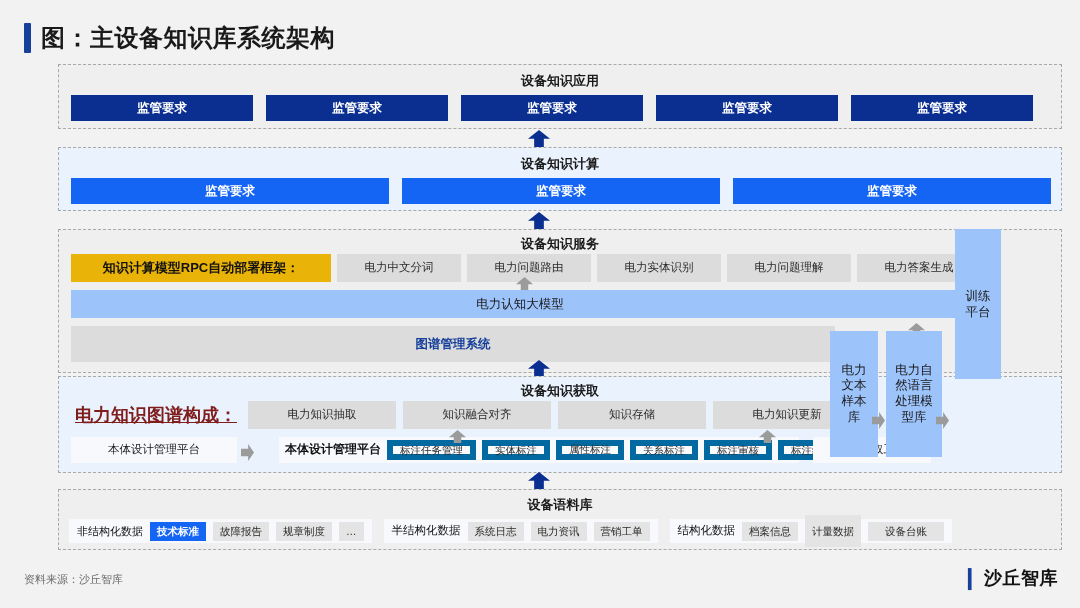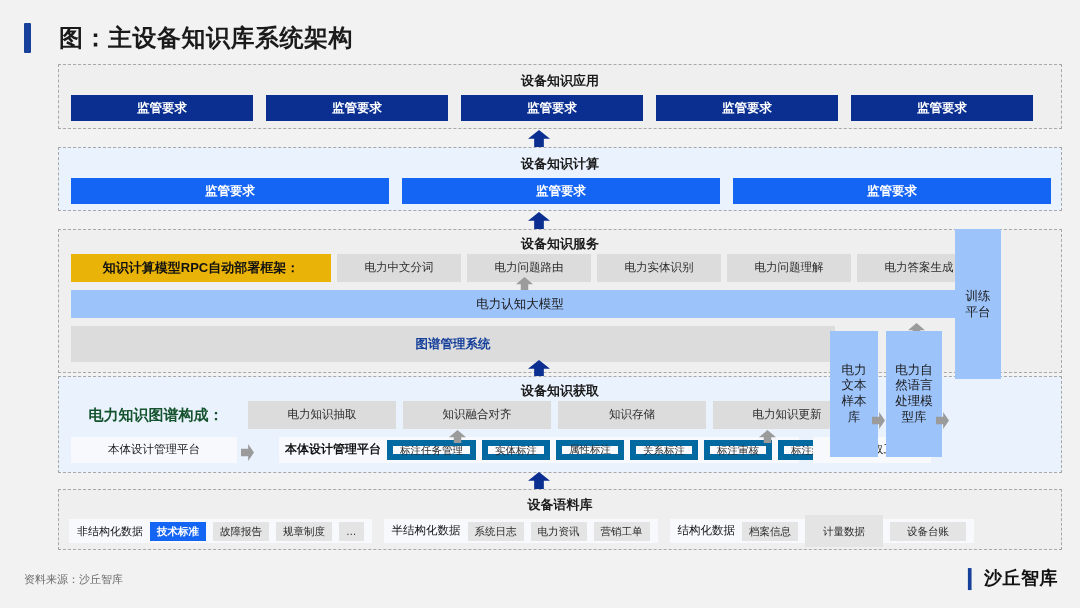--- a/index.html
+++ b/index.html
@@ -7,21 +7,21 @@
     width: 1080px; height: 608px;
     background: #f2f2f2;
     font-family: "Liberation Sans", "DejaVu Sans", sans-serif;
     overflow: hidden;
   }
   .page { position: relative; width: 1080px; height: 608px; }
 
   
   .title-row {
     position: absolute; left: 24px; top: 22px;
-    display: flex; align-items: center; gap: 28px;
+    display: flex; align-items: center; gap: 10px;
   }
   .title-bar { width: 7px; height: 30px; background: #17409b; border-radius: 1px; }
   .title-text { font-size: 24px; font-weight: bold; color: #1a1a1a; letter-spacing: .5px; }
 
   
   .layer {
     position: absolute;
     border: 1px dashed #a8a8a8;
   }
   .layer-title {
@@ -43,21 +43,21 @@
   .box-navy { background: #0a2f91; color: #ffffff; font-size: 12.5px; font-weight: bold; }
   .box-bright { background: #1565f5; color: #ffffff; font-size: 12.5px; font-weight: bold; }
   .box-lightblue { background: #9dc3fb; color: #1a1a1a; font-size: 12.5px; }
   .box-gray { background: #dcdcdc; color: #2b2b2b; font-size: 11.5px; }
   .box-gray-strong { background: #dcdcdc; color: #17409b; font-size: 12.5px; font-weight: bold; }
   .box-white { background: #f7f9fd; color: #1a1a1a; font-size: 11.5px; }
   .chip { background: #e4e4e4; color: #2b2b2b; font-size: 10.5px; }
   .chip-hl { background: #1565f5; color: #ffffff; font-size: 10.5px; font-weight: bold; }
   .chip-white { background: #f8fafd; border: 6px solid #0369a1; color: #2b2b2b; font-size: 10.5px; }
   .lbl-strong { font-size: 13px; font-weight: bold; color: #111; background: #eab308; }
-  .lbl-strong2 { font-size: 15px; font-weight: bold; color: #14532d; background: transparent; }
+  .lbl-strong2 { font-size: 18px; font-weight: bold; color: #7f1d1d; background: transparent; text-decoration: underline; }
 
   
   .arrow-up-navy {
     position: absolute; width: 22px; height: 17px; background: #0a2f91;
     clip-path: polygon(50% 0%, 100% 52%, 72% 52%, 72% 100%, 28% 100%, 28% 52%, 0% 52%);
   }
   .arrow-up-gray {
     position: absolute; width: 17px; height: 13px; background: #9b9b9b;
     clip-path: polygon(50% 0%, 100% 55%, 72% 55%, 72% 100%, 28% 100%, 28% 55%, 0% 55%);
   }
@@ -192,21 +192,21 @@
       <div class="box box-white" style="height:24px; gap:7px; padding:0 8px;">
         <span style="font-size:11.5px;color:#111;white-space:nowrap;">半结构化数据</span>
         <span class="box chip" style="height:19px;padding:0 7px;white-space:nowrap;">系统日志</span>
         <span class="box chip" style="height:19px;padding:0 7px;white-space:nowrap;">电力资讯</span>
         <span class="box chip" style="height:19px;padding:0 7px;white-space:nowrap;">营销工单</span>
       </div>
 
       <div class="box box-white" style="height:24px; gap:7px; padding:0 8px;">
         <span style="font-size:11.5px;color:#111;white-space:nowrap;">结构化数据</span>
         <span class="box chip" style="height:19px;padding:0 7px;white-space:nowrap;">档案信息</span>
-        <span class="box chip" style="height:32px;padding:0 18px;white-space:nowrap;">计量数据</span>
+        <span class="box chip" style="height:32px;padding:0 7px;white-space:nowrap;">计量数据</span>
         <span class="box chip" style="height:19px;padding:0 17px;white-space:nowrap;">设备台账</span>
       </div>
     </div>
   </div>
 
   <div class="box box-lightblue" style="position:absolute; left:830px; top:331px; width:48px; height:126px; padding:0 6px; line-height:1.25;">电力文本样本库</div>
 
   <div class="box box-lightblue" style="position:absolute; left:886px; top:331px; width:56px; height:126px; padding:0 5px; line-height:1.25;">电力自然语言处理模型库</div>
 
   <div class="box box-lightblue" style="position:absolute; left:955px; top:229px; width:46px; height:150px; padding:0 6px; line-height:1.3;">训练平台</div>

